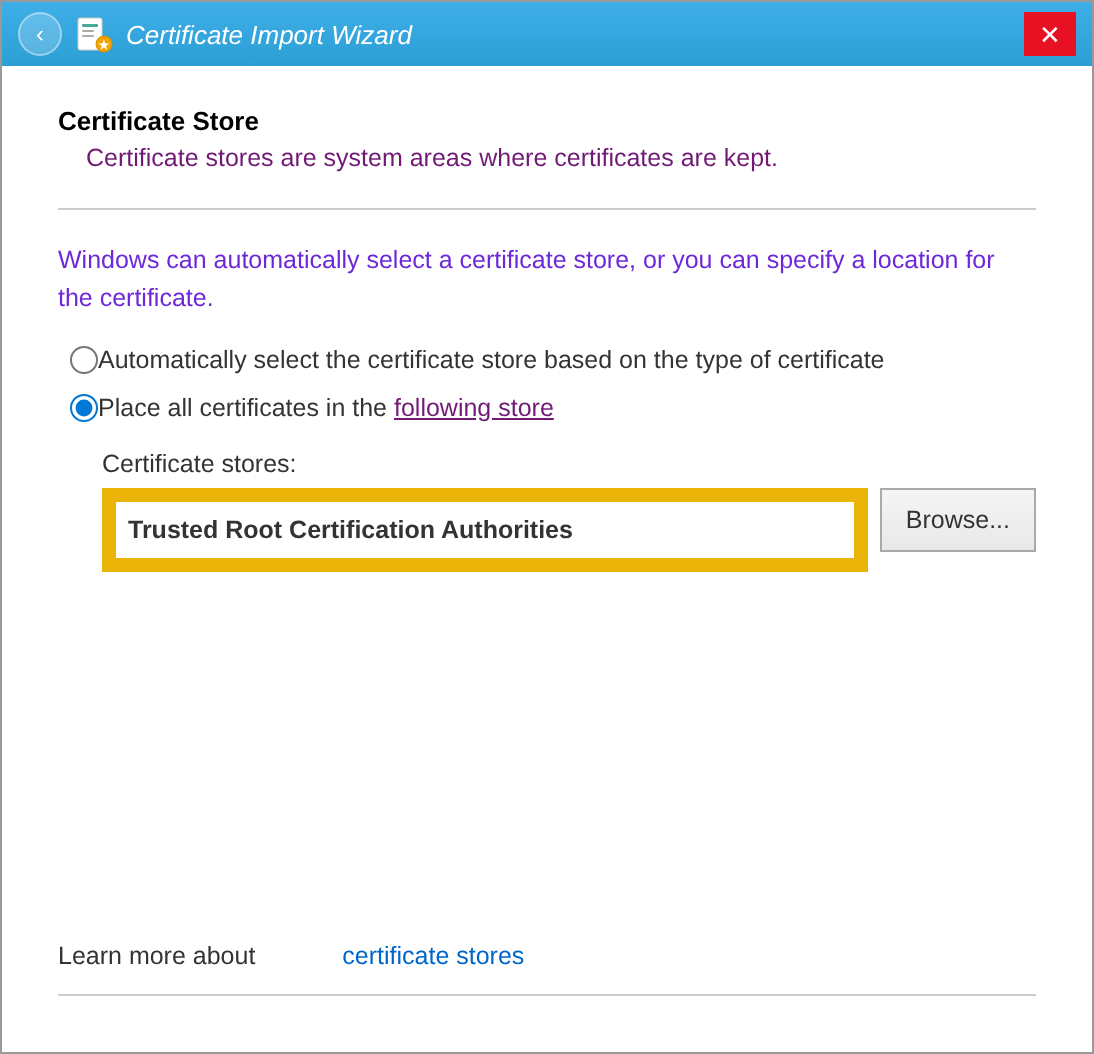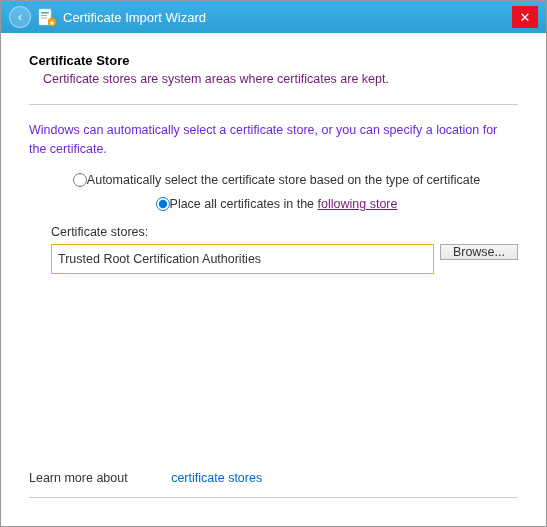--- a/index.html
+++ b/index.html
@@ -47,20 +47,21 @@
       align-items: center;
       justify-content: center;
       color: white;
       font-size: 12px;
       cursor: pointer;
     }
     .title-text {
       color: white;
       font-size: 13px;
       font-weight: 400;
+      font-style: italic;
     }
     .title-close-btn {
       width: 26px;
       height: 22px;
       background: #e81123;
       border: none;
       color: white;
       font-size: 13px;
       cursor: pointer;
       display: flex;
@@ -106,21 +107,20 @@
       display: flex;
       flex-direction: column;
       gap: 10px;
       margin-left: 6px;
     }
     .radio-item {
       display: flex;
       align-items: center;
       gap: 0;
       cursor: pointer;
-      justify-content: center;
     }
     .radio-input {
       width: 14px;
       height: 14px;
       cursor: pointer;
       accent-color: #0078d7;
       flex-shrink: 0;
     }
     .radio-label {
       font-size: 12.5px;
@@ -139,29 +139,30 @@
       color: #333;
       margin-bottom: 5px;
     }
     .store-field-row {
       display: flex;
       gap: 6px;
     }
     .store-input {
       flex: 1;
       height: 28px;
-      border: 1px solid #eab308;
+      border: 7px solid #eab308;
       padding: 14px 6px;
       font-size: 12.5px;
       color: #333;
       background: #fff;
       outline: none;
+      font-weight: bold;
     }
     .browse-btn {
-      height: 16px;
+      height: 32px;
       padding: 0 12px;
       background: linear-gradient(to bottom, #f5f5f5, #e8e8e8);
       border: 1px solid #aaa;
       font-size: 12.5px;
       color: #333;
       cursor: pointer;
       white-space: nowrap;
     }
     .spacer { flex: 1; }
     .learn-more {

